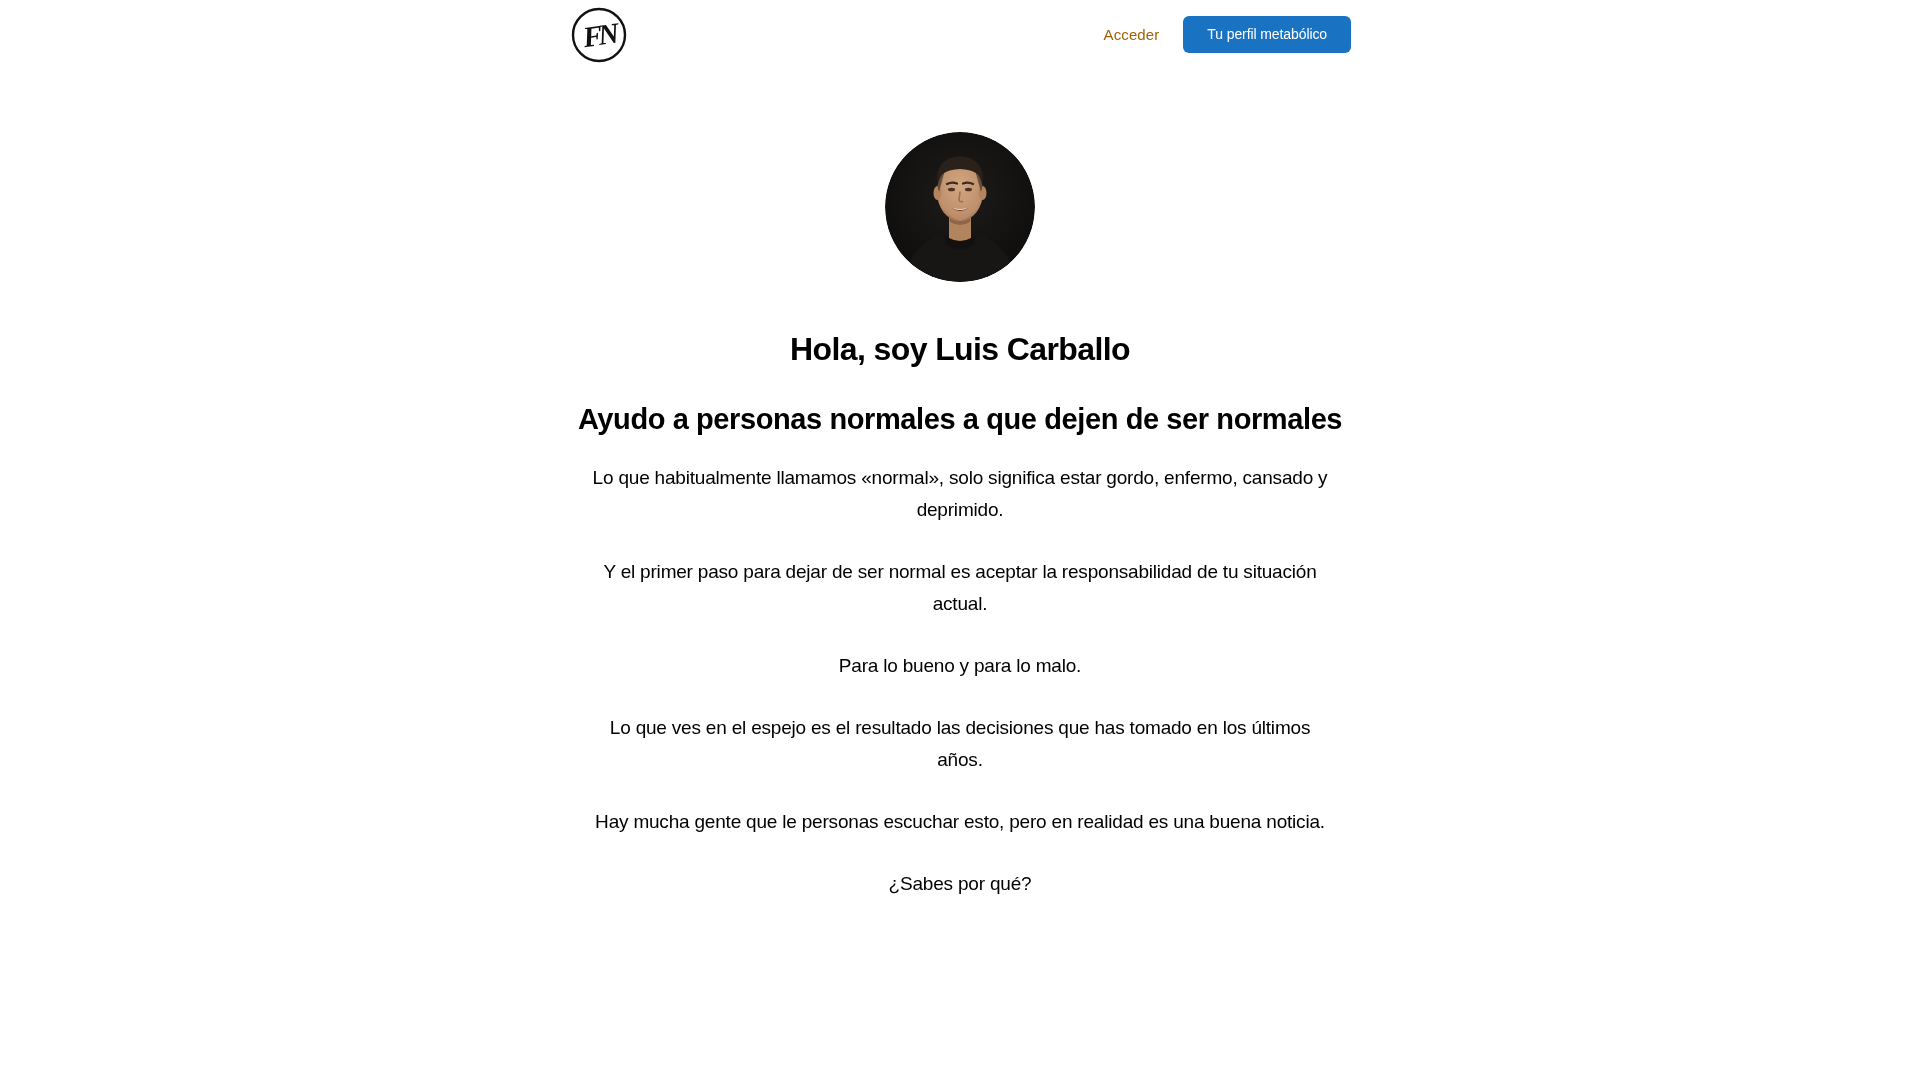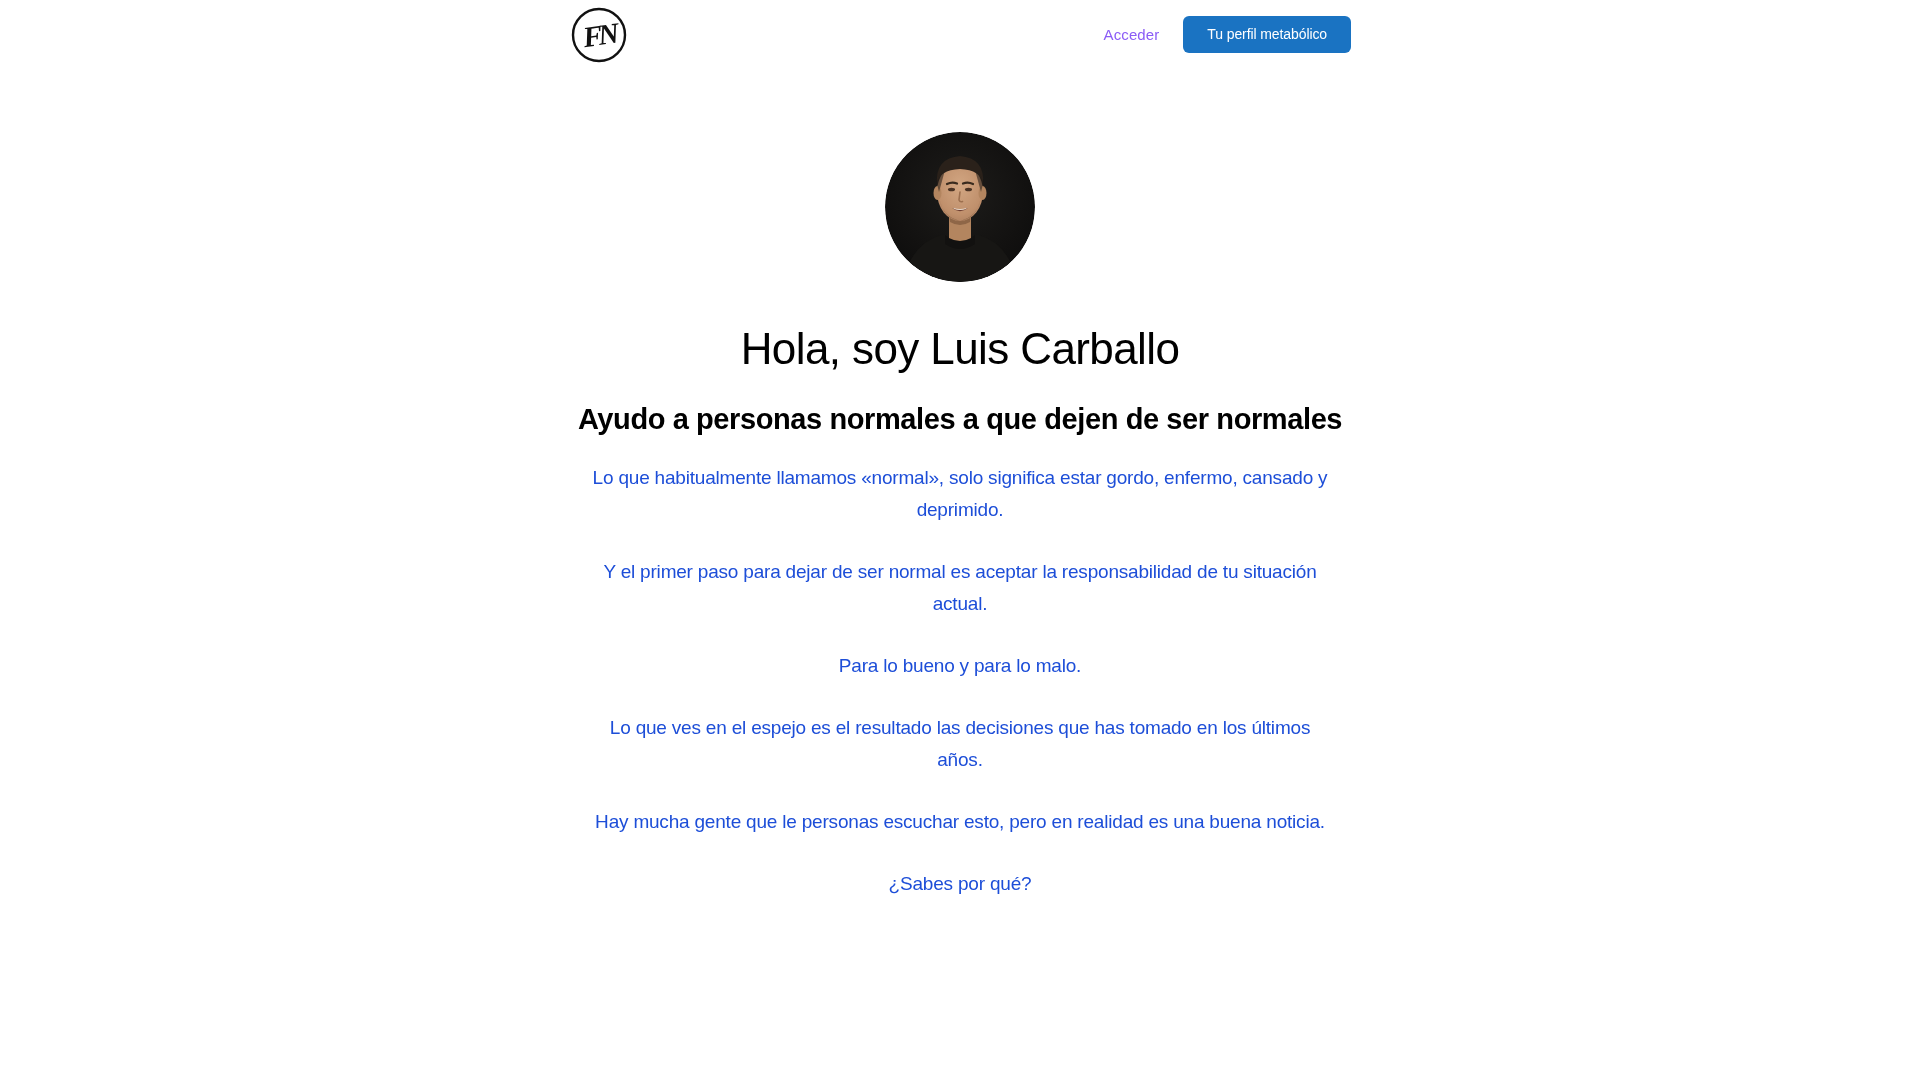--- a/index.html
+++ b/index.html
@@ -14,21 +14,21 @@
   
   .site-header { height: 68px; background: #ffffff; }
   .header-inner {
     width: 782px; height: 100%;
     margin: 0 auto;
     display: flex; align-items: center; justify-content: space-between;
   }
   .logo-wrap { width: 60px; height: 60px; display: flex; align-items: center; cursor: pointer; }
   .nav-right { display: flex; align-items: center; gap: 24px; }
   .login-link {
-    font-size: 15px; color: #8b5cf6; text-decoration: none; cursor: pointer;
+    font-size: 15px; color: #a16207; text-decoration: none; cursor: pointer;
     letter-spacing: 0.1px;
   }
   .cta-button {
     background: #1a73c2; color: #ffffff;
     border: none; border-radius: 6px;
     height: 37px; padding: 0 24px;
     font-size: 14px; font-family: inherit;
     letter-spacing: -0.1px;
     cursor: pointer;
     display: inline-flex; align-items: center;
@@ -36,21 +36,21 @@
   
   .hero { text-align: center; }
   .avatar {
     width: 150px; height: 150px;
     margin: 64px auto 0;
     border-radius: 50%;
     overflow: hidden;
     display: block;
   }
   .hero-title {
-    font-size: 44px; font-weight: normal;
+    font-size: 32px; font-weight: bold;
     letter-spacing: -0.6px;
     margin: 44px 0 8px;
     line-height: 46px;
     color: #000000;
   }
   .hero-subtitle {
     font-size: 29px; font-weight: bold;
     letter-spacing: -0.4px;
     margin: 30px 0 0;
     line-height: 34px;
@@ -59,21 +59,21 @@
   .hero-text {
     width: 742px;
     margin: 0 auto;
     text-align: center;
   }
   .hero-text p {
     font-size: 19px;
     line-height: 32px;
     letter-spacing: -0.2px;
     margin: 30px 0 0;
-    color: #1d4ed8;
+    color: #000000;
   }
   .hero-text p.first { margin-top: 26px; }
   .bold { font-weight: bold; }
 </style>
 </head>
 <body>
 
 <header class="site-header">
   <div class="header-inner">
 

